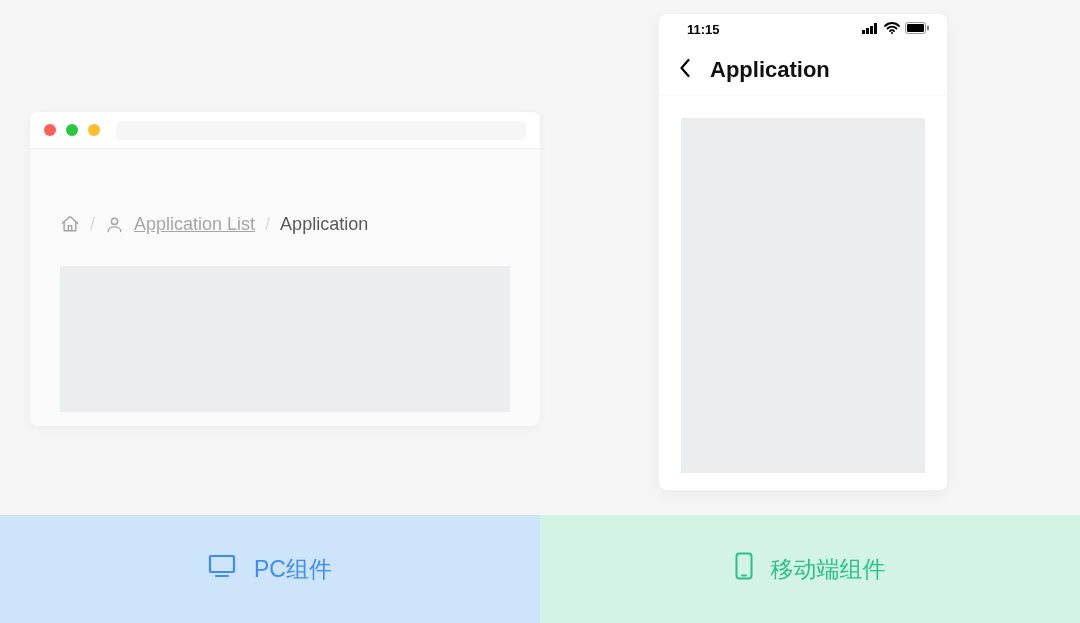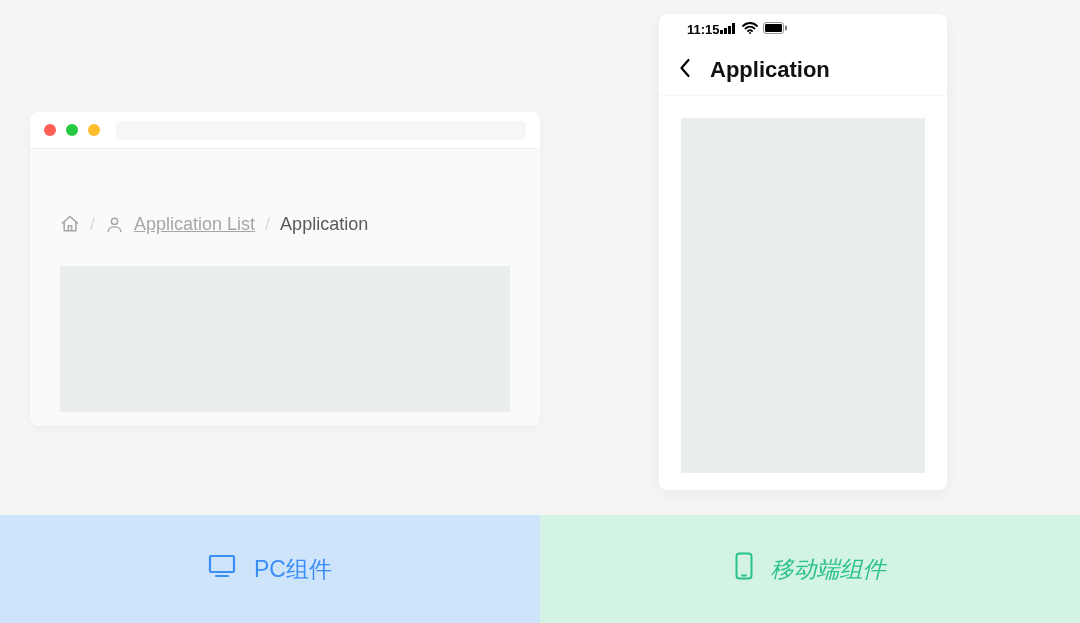--- a/index.html
+++ b/index.html
@@ -84,21 +84,21 @@
       border-radius: 8px;
       box-shadow: 0 0 0 1px #f1f1f1, 0 4px 14px rgba(0,0,0,0.05);
       overflow: hidden;
       display: flex;
       flex-direction: column;
     }
     .status-bar {
       height: 30px;
       display:flex;
       align-items:center;
-      justify-content: flex-start;
+      justify-content: space-between;
       padding: 0 18px 0 28px;
       font-size: 13px;
       font-weight: 600;
     }
     .status-icons { display:flex; align-items:center; gap:5px; }
     .phone-header {
       height: 52px;
       display:flex;
       align-items:center;
       padding: 0 18px;
@@ -127,21 +127,21 @@
     .half {
       flex: 1;
       display: flex;
       align-items: center;
       justify-content: center;
       gap: 18px;
       font-size: 23px;
       font-weight: 500;
     }
     .half.pc { background: #cde4fb; color: #3d8df7; }
-    .half.mob { background: #d3f3e4; color: #29c28b; font-style: italic; }
+    .half.mob { background: #d3f3e4; color: #29c28b; }
   </style>
 </head>
 <body>
 
 <div class="stage">
 
   <div class="browser">
     <div class="browser-bar">
       <span class="dot red"></span>
       <span class="dot green"></span>

